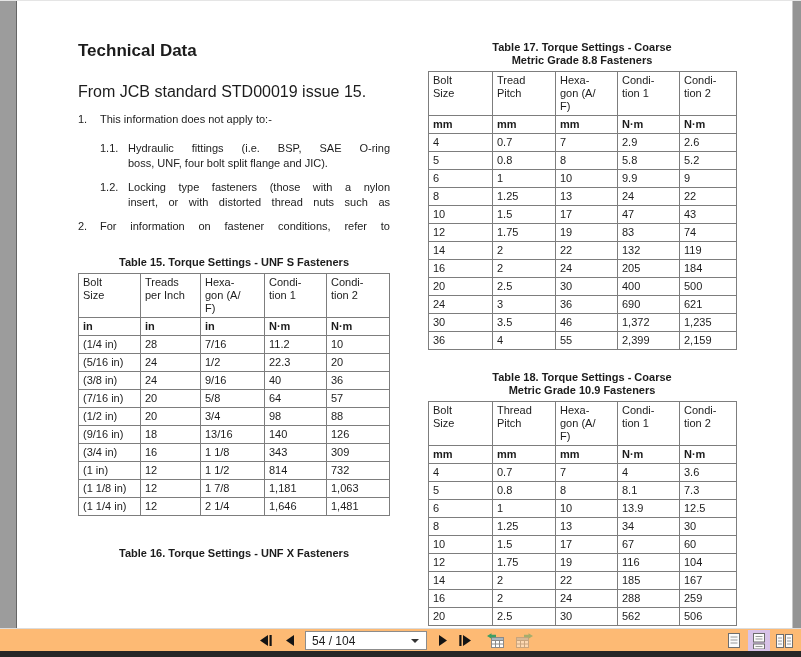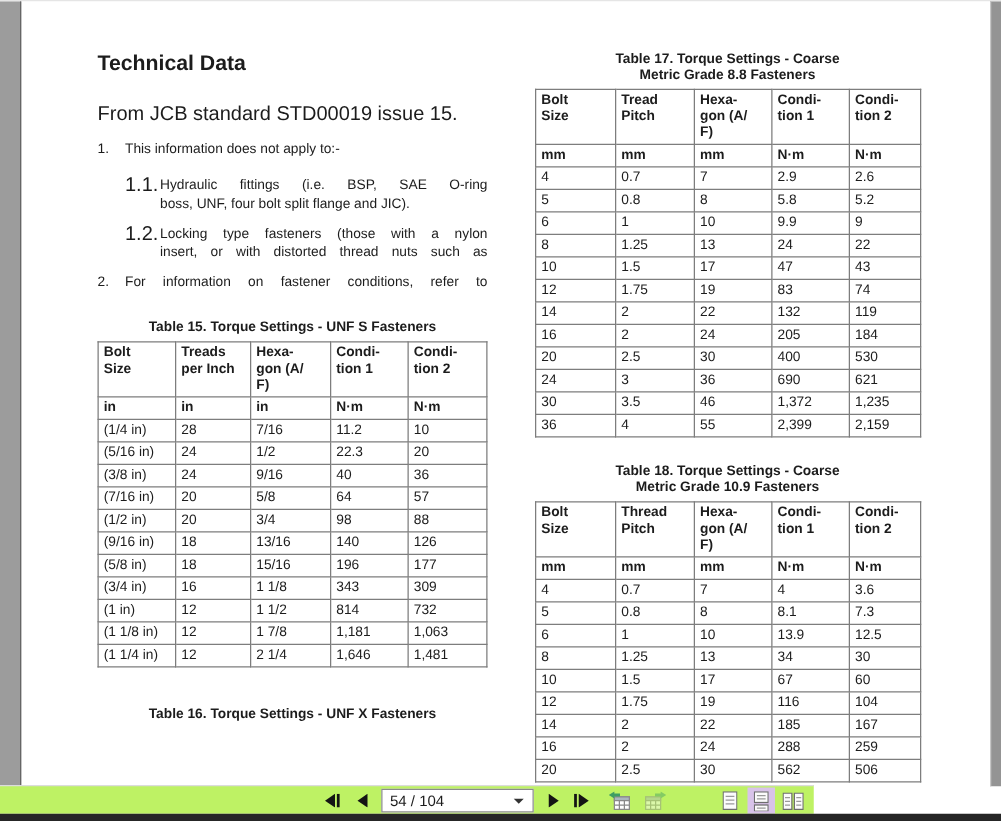--- a/index.html
+++ b/index.html
@@ -4,21 +4,21 @@
 <style>
   html,body{margin:0;padding:0;}
   body{font-family:"Liberation Sans",sans-serif;}
   #app{position:relative;width:801px;height:657px;background:#ffffff;overflow:hidden;
        border-top:1px solid #e5e5e5;box-sizing:border-box;color:#1c1c1c;}
   
   .gutter-left{position:absolute;left:0;top:0;width:16px;height:628px;background:#9c9c9c;
                border-right:1px solid #666;}
   .scrollbar-right{position:absolute;right:0;top:0;width:8px;height:628px;background:#949494;
                    border-left:1px solid #c6c6c6;}
-  .toolbar{position:absolute;left:0;bottom:6px;width:651px;height:23px;background:#bef264;
+  .toolbar{position:absolute;left:0;bottom:6px;width:801px;height:23px;background:#fdba74;
            border-top:1px solid #dcdcdc;box-sizing:border-box;z-index:10;}
   .bottombar{position:absolute;left:0;bottom:0;width:801px;height:6px;background:#262626;z-index:11;}
   .nav{position:absolute;left:256px;top:1px;height:21px;display:flex;align-items:center;}
   .navbtn{background:transparent;border:none;padding:0;margin:0;height:20px;display:flex;
           align-items:center;justify-content:center;cursor:pointer;}
   #btn-first{width:20px;margin-right:6px;}
   #btn-prev{width:16px;margin-right:7px;}
   #btn-next{width:16px;margin-left:8px;}
   #btn-last{width:20px;margin-left:4px;}
   .pagebox{width:122px;height:19px;background:#fff;border:1px solid #8c8c8c;box-sizing:border-box;
@@ -34,33 +34,33 @@
   .layoutbtn + .layoutbtn{margin-left:3px;}
   
   .leftcol{position:absolute;left:78px;top:40px;width:312px;}
   .rightcol{position:absolute;left:412px;top:40px;width:308px;padding-left:16px;}
   h1.doc-title{font-size:17px;line-height:19px;font-weight:bold;margin:0 0 25px 0;}
   .para{font-size:16px;line-height:14px;margin:0 0 13px 0;}
   .li1{display:flex;margin:0 0 14px 0;}
   .li1 .num{width:22px;flex:none;font-size:11px;line-height:15px;}
   .li1 .body{flex:1;font-size:11px;line-height:15px;}
   .li2{display:flex;margin:0 0 9px 0;padding-left:22px;}
-  .li2 .num{width:28px;flex:none;font-size:16px;line-height:15px;}
+  .li2 .num{width:28px;flex:none;font-size:11px;line-height:15px;}
   .li2 .body{flex:1;font-size:11px;line-height:15px;}
   .li1.last{margin-bottom:22px;}
   .tline{display:block;}
   .just{text-align:justify;text-align-last:justify;}
   .tbl-title{font-size:11px;line-height:13px;font-weight:bold;text-align:center;margin:0 0 4px 0;
              white-space:pre-line;}
   .tbl-title.t16{margin-top:31px;margin-bottom:0;}
   .tbl-title.t18{margin-top:21px;}
   table.tq{border-collapse:collapse;table-layout:fixed;width:100%;font-size:11px;line-height:13px;}
   .tq th,.tq td{border:1px solid #7d7d7d;padding:2px 4px;text-align:left;vertical-align:top;
                 overflow:hidden;font-weight:normal;}
-  .tq tr.hdr th{font-weight:bold;white-space:pre-line;}
+  .tq tr.hdr th{font-weight:normal;white-space:pre-line;}
   .tq tr.units th{font-weight:bold;}
 </style>
 </head>
 <body>
 
 <div id="app">
 
   <div class="leftcol">
     <h1 class="doc-title">Technical Data</h1>
     <p class="para">From JCB standard STD00019 issue 15.</p>
@@ -160,27 +160,20 @@
             <td>88</td>
           </tr>
           <tr>
             <td>(9/16 in)</td>
             <td>18</td>
             <td>13/16</td>
             <td>140</td>
             <td>126</td>
           </tr>
           <tr>
-            <td>(5/8 in)</td>
-            <td>18</td>
-            <td>15/16</td>
-            <td>196</td>
-            <td>177</td>
-          </tr>
-          <tr>
             <td>(3/4 in)</td>
             <td>16</td>
             <td>1 1/8</td>
             <td>343</td>
             <td>309</td>
           </tr>
           <tr>
             <td>(1 in)</td>
             <td>12</td>
             <td>1 1/2</td>
@@ -294,21 +287,21 @@
             <td>2</td>
             <td>24</td>
             <td>205</td>
             <td>184</td>
           </tr>
           <tr>
             <td>20</td>
             <td>2.5</td>
             <td>30</td>
             <td>400</td>
-            <td>530</td>
+            <td>500</td>
           </tr>
           <tr>
             <td>24</td>
             <td>3</td>
             <td>36</td>
             <td>690</td>
             <td>621</td>
           </tr>
           <tr>
             <td>30</td>

